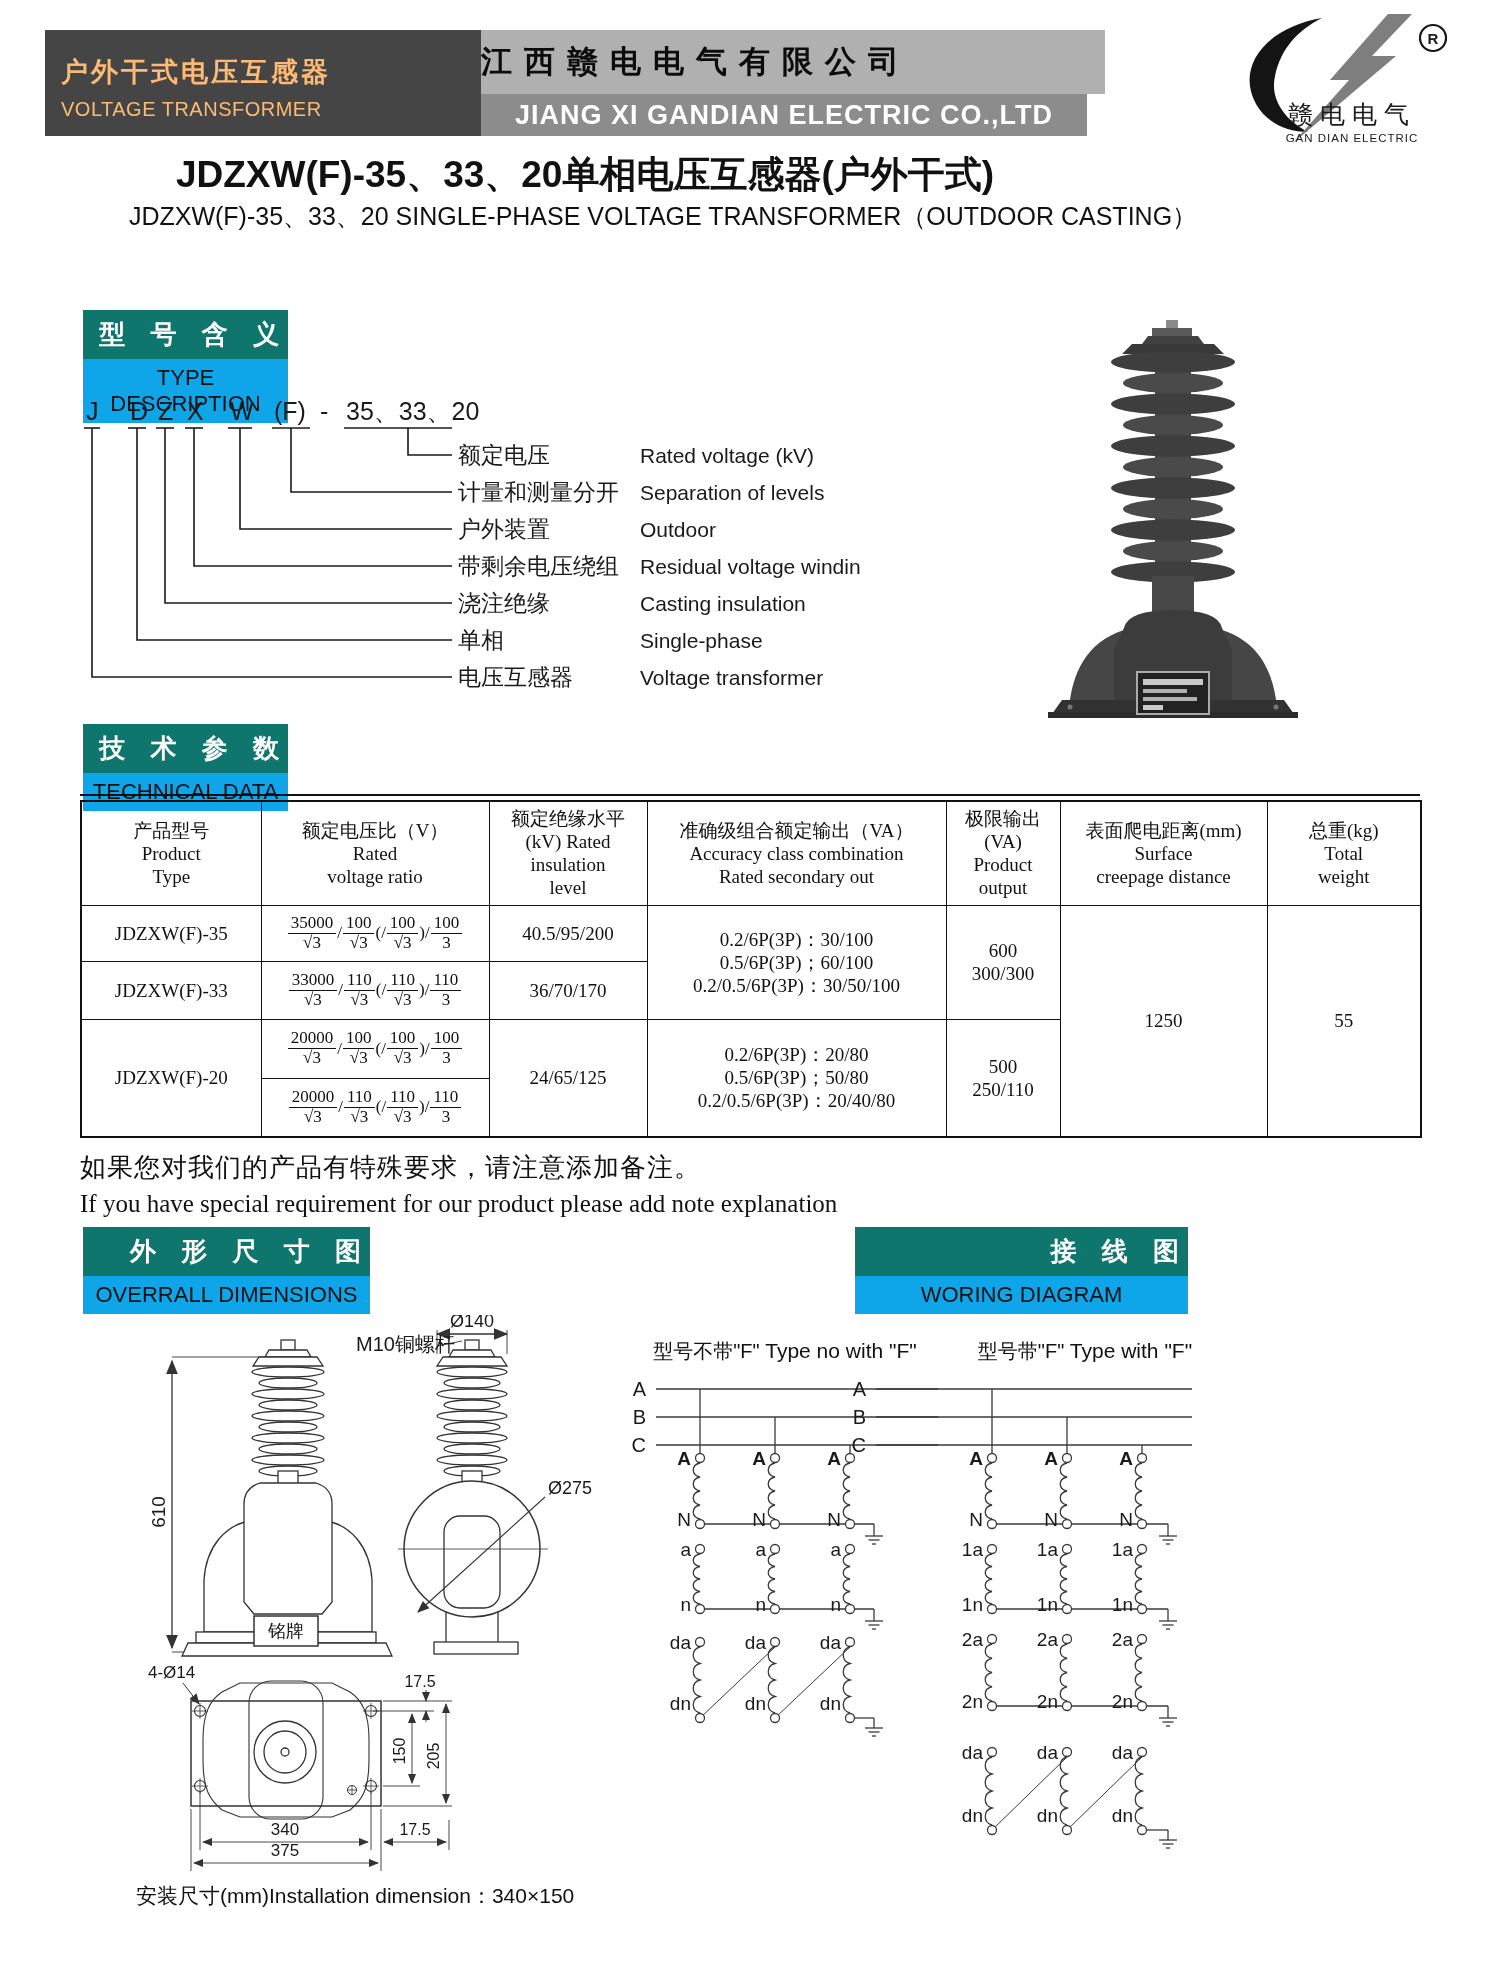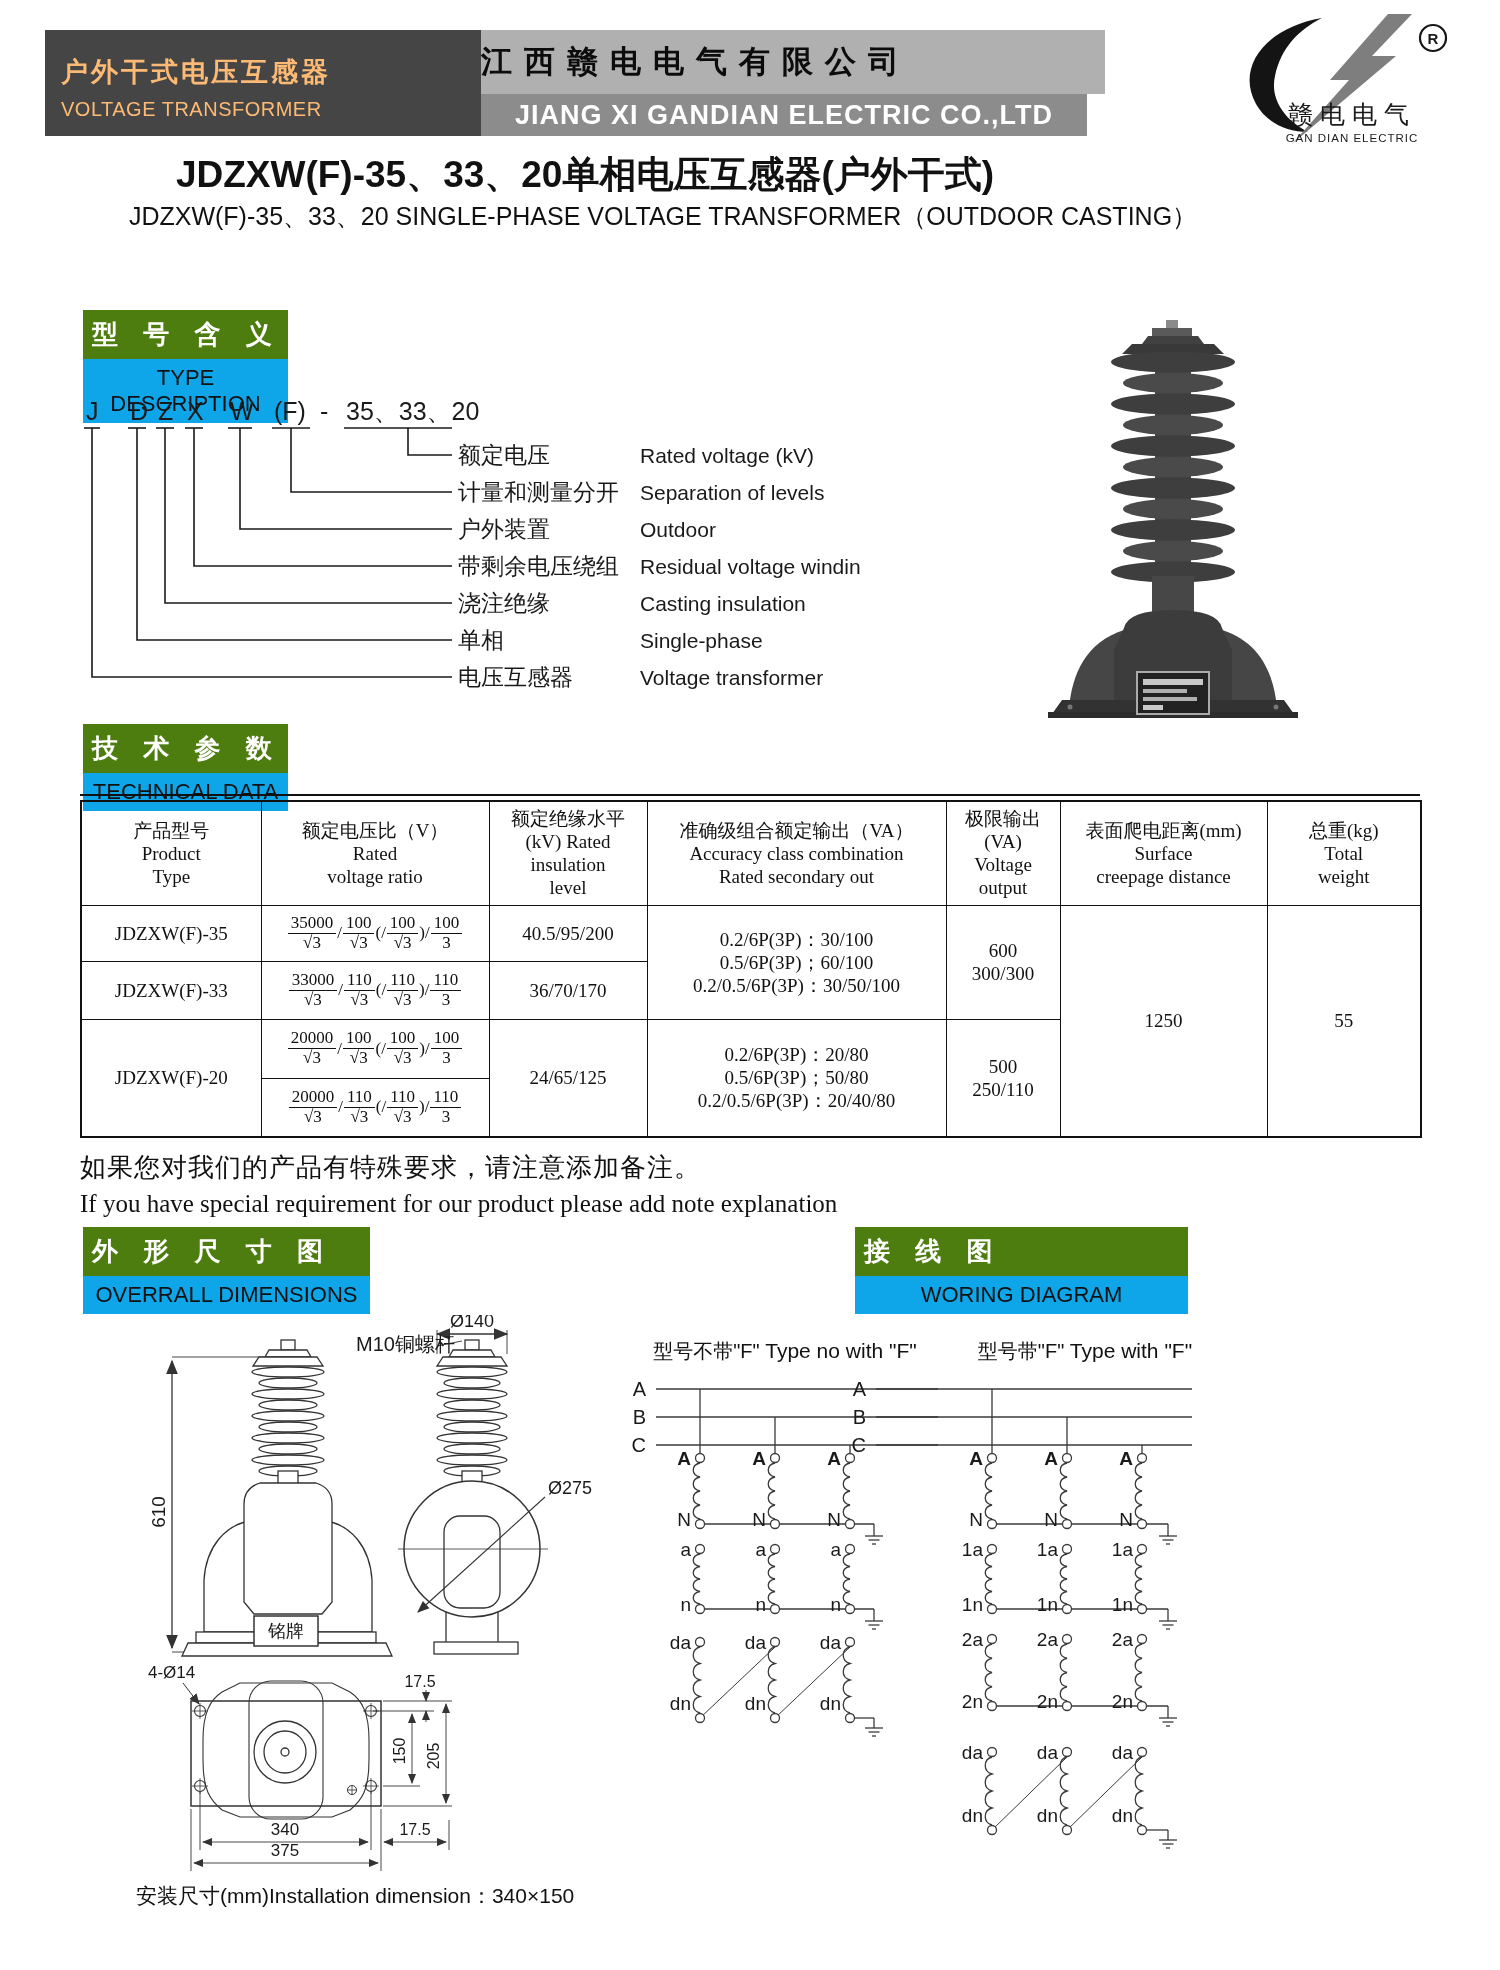--- a/index.html
+++ b/index.html
@@ -15,21 +15,21 @@
                font-size:31px;font-weight:bold;letter-spacing:12px;text-align:left;line-height:64px;}
   .hdr-mid-bot{left:481px;top:94px;width:606px;height:42px;background:#8c8c8c;color:#fff;
                font-size:27px;font-weight:bold;letter-spacing:1px;text-align:center;line-height:42px;}
 
   
   .title-zh{left:0;top:150px;width:1170px;text-align:center;font-size:37px;font-weight:bold;}
   .title-en{left:0;top:200px;width:1326px;text-align:center;font-size:25px;}
 
   
   .sec{position:absolute;}
-  .sec .sec-zh{background:#4d7c0f;color:#fff;font-weight:bold;text-align:left;
+  .sec .sec-zh{background:#0f766e;color:#fff;font-weight:bold;text-align:right;
                letter-spacing:9px;font-size:26px;padding:7px 0 7px 9px;}
   .sec .sec-en{background:#0ea5e9;color:#111;text-align:center;font-size:22px;padding:6px 2px;}
 
   
   .ttable{border-collapse:collapse;table-layout:fixed;width:1340px;
           font-family:"Liberation Serif",serif;font-size:19px;}
   .ttable th,.ttable td{border:1.6px solid #111;text-align:center;vertical-align:middle;
           padding:1px 2px;white-space:pre-line;line-height:23px;font-weight:normal;}
   .ttable .rcell{font-size:17px;line-height:normal;}
   .fr{display:inline-block;vertical-align:middle;line-height:1.1;text-align:center;}
@@ -183,21 +183,21 @@
 voltage ratio</th>
       <th>额定绝缘水平
 (kV) Rated
 insulation
 level</th>
       <th>准确级组合额定输出（VA）
 Accuracy class combination
 Rated secondary out</th>
       <th>极限输出
 (VA)
-Voltage
+Product
 output</th>
       <th>表面爬电距离(mm)
 Surface
 creepage distance</th>
       <th>总重(kg)
 Total
 weight</th>
     </tr>
     <tr style="height:56px">
       <td>JDZXW(F)-35</td>

